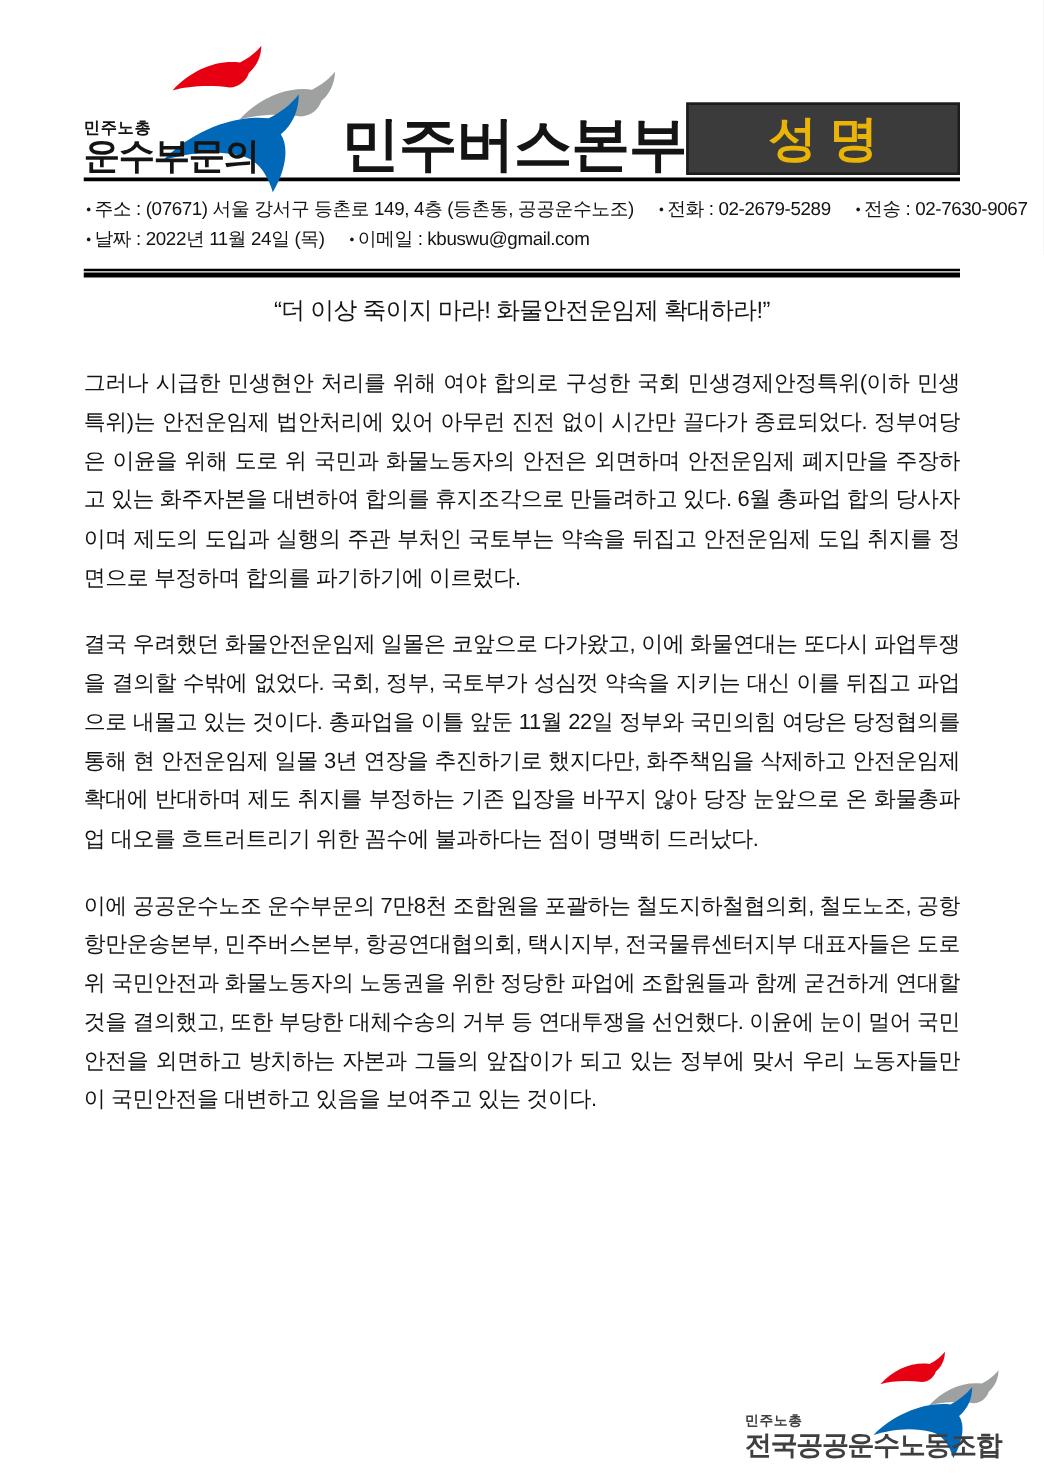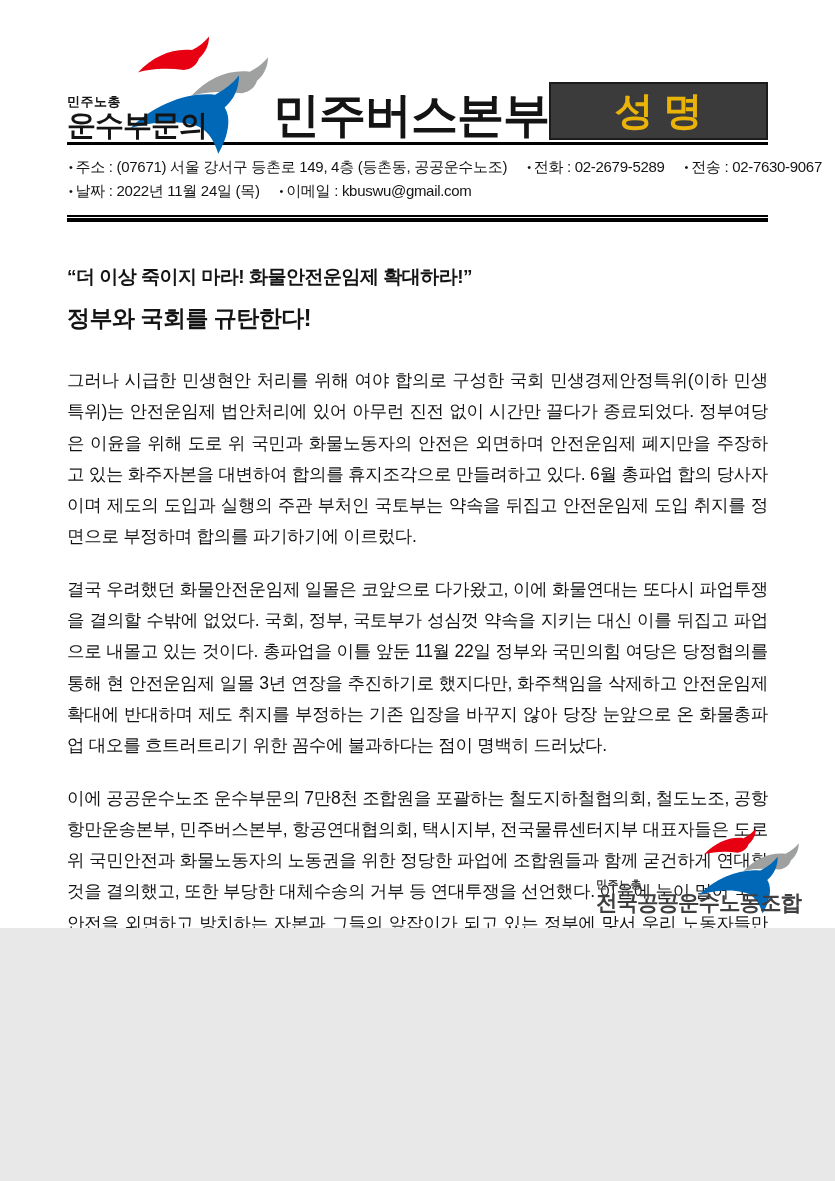--- a/index.html
+++ b/index.html
@@ -1,17 +1,17 @@
 <!DOCTYPE html>
 <html style="--accent_red: #e60012; --accent_gray: #9fa0a0; --accent_blue: #0068b7; --doc_badge_bg: #3b3b3b;"><head>
 <meta charset="utf-8">
 <style>
   html,body { margin:0; padding:0; background:#e8e8e8; }
   .page {
-    width:835px; height:928px; margin:0 auto; background:#fff;
+    width:835px; height:1181px; margin:0 auto; background:#fff;
     font-family:"Liberation Sans","DejaVu Sans",sans-serif; color:#141414;
     position:relative; box-sizing:border-box; padding:44px 67px 12px;
     overflow:hidden;
   }
 
   
   .masthead { display:flex; align-items:flex-end; border-bottom:3px solid #000; height:98px; position:relative; }
   .logo-left { position:relative; width:196px; height:96px; flex:0 0 auto; }
   .logo-left svg { position:absolute; left:50px; top:-12px; width:176px; height:128px; overflow:visible; }
   .logo-text { position:absolute; left:0; bottom:2px; line-height:1; }
@@ -29,21 +29,21 @@
   .sw-blue { fill:var(--accent_blue,#0068b7); }
 
   
   .contact { padding:11px 2px 9px; font-size:15px; font-weight:500; }
   .contact-row { display:flex; gap:20px; margin:2px 0 5px; white-space:nowrap; letter-spacing:-0.3px; }
   .citem { display:inline-flex; align-items:baseline; }
   .bullet { font-size:11px; margin-right:3px; position:relative; top:-1px; }
   .rule-thick { height:1px; border-top:2px solid #000; border-bottom:4px solid #000; }
 
   
-  .headline { margin-top:42px; font-weight:bold; }
+  .headline { text-align:center; margin-top:13px; font-weight:normal; }
   .headline-quote { font-size:19px; letter-spacing:-0.5px; margin-bottom:12px; }
   .headline-main  { font-size:23px; letter-spacing:-0.5px; line-height:1.45; }
 
   
   .body-text { margin-top:30px; font-size:17.5px; line-height:1.78; text-align:justify; word-break:break-all; letter-spacing:-0.3px; }
   .body-text p { margin:0 0 22px; }
   .footer-logo { position:absolute; right:23px; bottom:8px; width:216px; height:90px; }
   .footer-logo svg { position:absolute; right:-4px; top:-4px; width:126px; height:94px; overflow:visible; }
   .footer-logo .ftext { position:absolute; left:0; bottom:6px; line-height:1; color:#3f3f41; }
   .footer-logo .small { font-size:11px; font-weight:bold; margin-bottom:3px; letter-spacing:0.5px; }
@@ -101,21 +101,20 @@
       <span class="citem">
         <span class="bullet">•</span>
         <span>이메일 :</span>&nbsp;<span>kbuswu@gmail.com</span>
       </span>
     </div>
   </div>
   <div class="rule-thick"></div>
 
   <div class="headline">
     <div class="headline-quote">“더 이상 죽이지 마라! 화물안전운임제 확대하라!”</div>
-    <div class="headline-main">정부와 국회를 규탄한다!</div>
   </div>
 
   <div class="body-text">
     <p>그러나 시급한 민생현안 처리를 위해 여야 합의로 구성한 국회 민생경제안정특위(이하 민생특위)는 안전운임제 법안처리에 있어 아무런 진전 없이 시간만 끌다가 종료되었다. 정부여당은 이윤을 위해 도로 위 국민과 화물노동자의 안전은 외면하며 안전운임제 폐지만을 주장하고 있는 화주자본을 대변하여 합의를 휴지조각으로 만들려하고 있다. 6월 총파업 합의 당사자이며 제도의 도입과 실행의 주관 부처인 국토부는 약속을 뒤집고 안전운임제 도입 취지를 정면으로 부정하며 합의를 파기하기에 이르렀다.</p>
     <p>결국 우려했던 화물안전운임제 일몰은 코앞으로 다가왔고, 이에 화물연대는 또다시 파업투쟁을 결의할 수밖에 없었다. 국회, 정부, 국토부가 성심껏 약속을 지키는 대신 이를 뒤집고 파업으로 내몰고 있는 것이다. 총파업을 이틀 앞둔 11월 22일 정부와 국민의힘 여당은 당정협의를 통해 현 안전운임제 일몰 3년 연장을 추진하기로 했지다만, 화주책임을 삭제하고 안전운임제 확대에 반대하며 제도 취지를 부정하는 기존 입장을 바꾸지 않아 당장 눈앞으로 온 화물총파업 대오를 흐트러트리기 위한 꼼수에 불과하다는 점이 명백히 드러났다.</p>
     <p>이에 공공운수노조 운수부문의 7만8천 조합원을 포괄하는 철도지하철협의회, 철도노조, 공항항만운송본부, 민주버스본부, 항공연대협의회, 택시지부, 전국물류센터지부 대표자들은 도로위 국민안전과 화물노동자의 노동권을 위한 정당한 파업에 조합원들과 함께 굳건하게 연대할 것을 결의했고, 또한 부당한 대체수송의 거부 등 연대투쟁을 선언했다. 이윤에 눈이 멀어 국민안전을 외면하고 방치하는 자본과 그들의 앞잡이가 되고 있는 정부에 맞서 우리 노동자들만이 국민안전을 대변하고 있음을 보여주고 있는 것이다.</p>
 
   </div>
 
   <div class="footer-logo">

